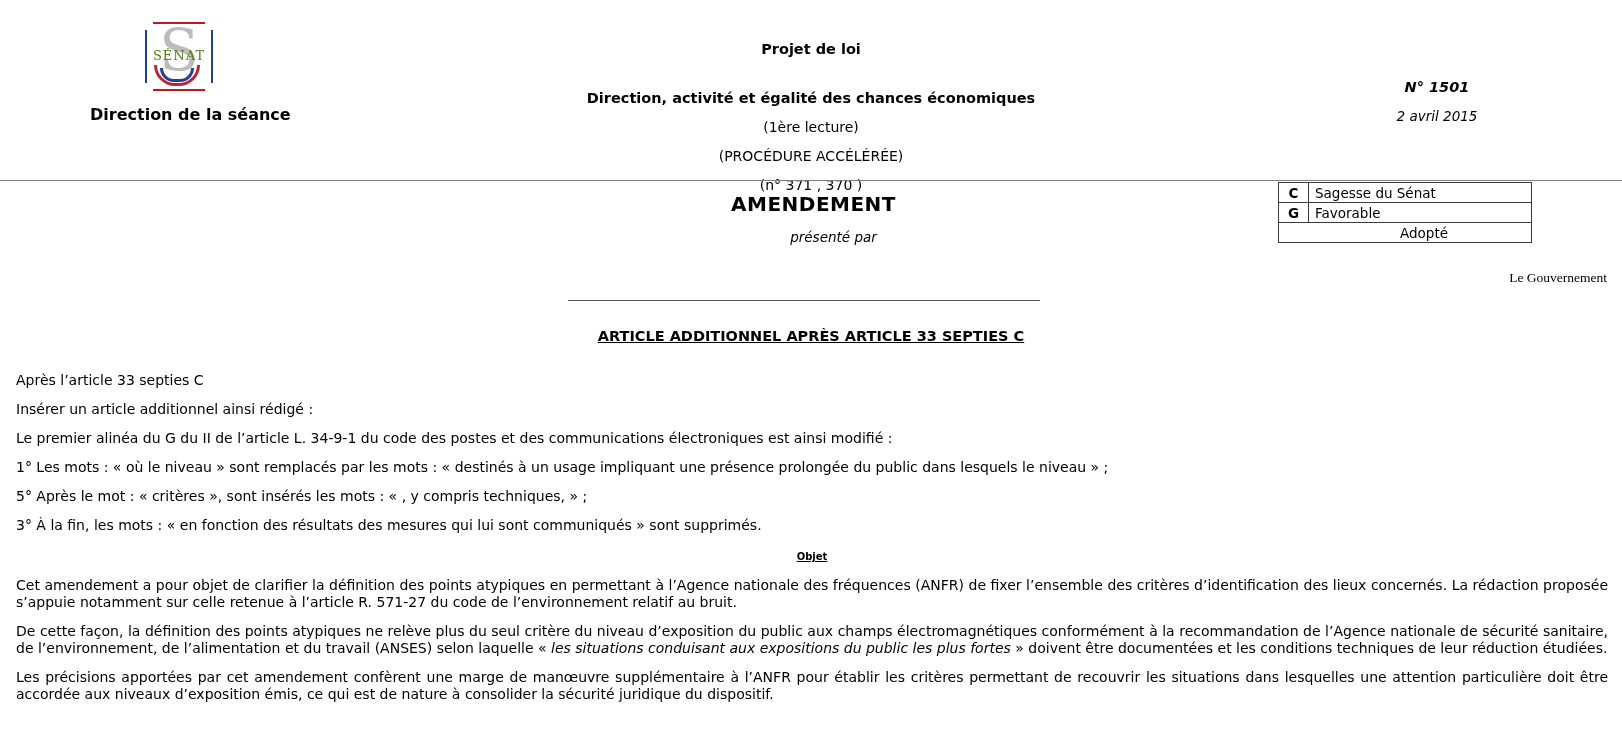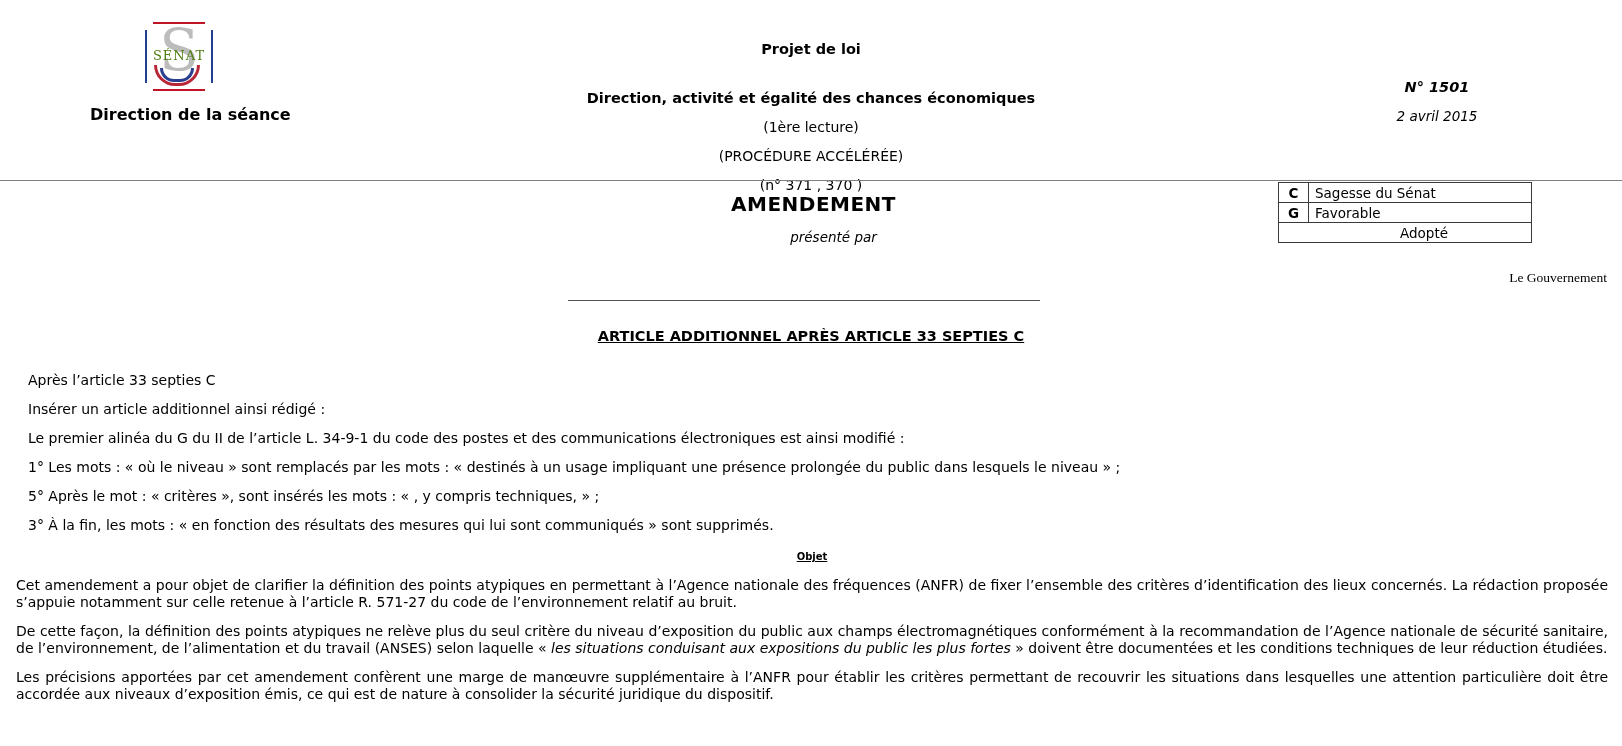--- a/index.html
+++ b/index.html
@@ -48,21 +48,21 @@
                  font-size:20px; font-weight:bold; letter-spacing:0.5px; }
   .presented   { position:absolute; left:0; right:0; top:229px; text-align:center;
                  font-size:13.5px; font-style:italic;padding-left:45px; }
   .author      { position:absolute; left:0; right:15px; top:270px; text-align:right; font-size:13.5px;font-family:Liberation Serif, serif; }
   .author-divider { position:absolute; left:568px; top:300px; width:472px; height:1px; background:#555; }
   .article-heading { position:absolute; left:0; right:0; top:312px; text-align:center;
                      font-size:14.5px; font-weight:bold; text-decoration:underline;margin-top:16px; }
 
   
   .doc-body { position:absolute; left:16px; right:14px; top:372px; font-size:14px; line-height:17px; }
-  .doc-body p.amendment-line { margin:0 0 12px 12px; }
+  .doc-body p.amendment-line { margin:0 0 12px 0; }
   .objet-heading { margin:14px 0 12px 0; text-align:center; font-weight:bold;
                    text-decoration:underline; font-size:10px; }
   .doc-body p.objet-paragraph { margin:0 0 12px 0; text-align:justify; }
   .objet-italic { font-style:italic; }
 </style>
 </head>
 <body>
 
 <div id="page">
 

